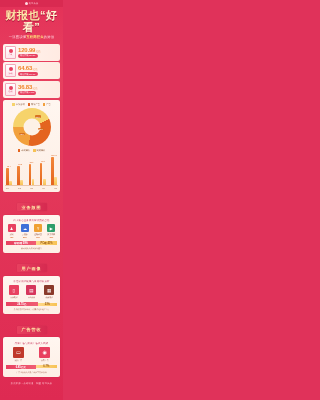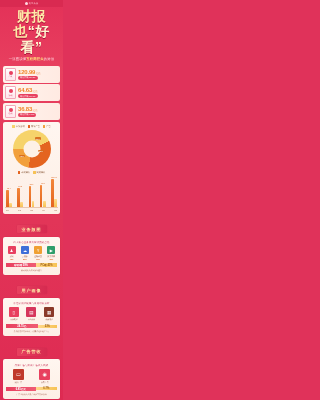--- a/index.html
+++ b/index.html
@@ -11,21 +11,21 @@
   .poster{position:relative;width:63px;height:400px;background:linear-gradient(180deg,#e33158 0%,#e8405f 18%,#e23558 55%,#de2a52 100%);}
 
   
   .brandbar{height:7px;background:#d92a51;display:flex;align-items:center;justify-content:center;}
   .brandbar .logo{display:flex;align-items:center;gap:1px;}
   .brandbar .mark{width:3px;height:3px;background:#ffd9e2;border-radius:50%;}
   .brandbar .btxt{font-size:2.2px;color:#ffc9d5;letter-spacing:.2px;}
 
   
   .hero{padding:2px 3px 3px;text-align:center;}
-  .hero-title{font-size:14px;font-weight:bold;color:#ffe9a8;letter-spacing:.5px;line-height:1.1;
+  .hero-title{font-size:11px;font-weight:bold;color:#ffe9a8;letter-spacing:.5px;line-height:1.1;
     text-shadow:0 1px 0 #a8123a;}
   .hero-title .q{color:#fff4cf;}
   .hero-sub{margin-top:2px;font-size:3.4px;color:#ffd6de;letter-spacing:.1px;line-height:1.2;}
   .hero-sub b{color:#ffdf7a;font-weight:bold;}
 
   
   .card{margin:2px 3px;background:linear-gradient(180deg,#fff6f0 0%,#fdefe6 100%);
         border-radius:2px;padding:3px 2px;box-shadow:0 0 1px rgba(120,0,30,.25);}
 
   

